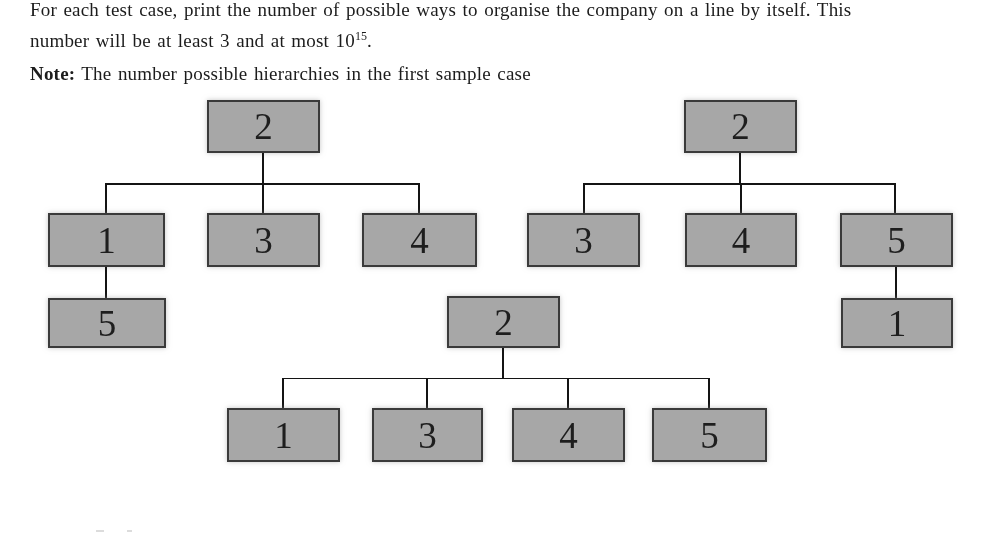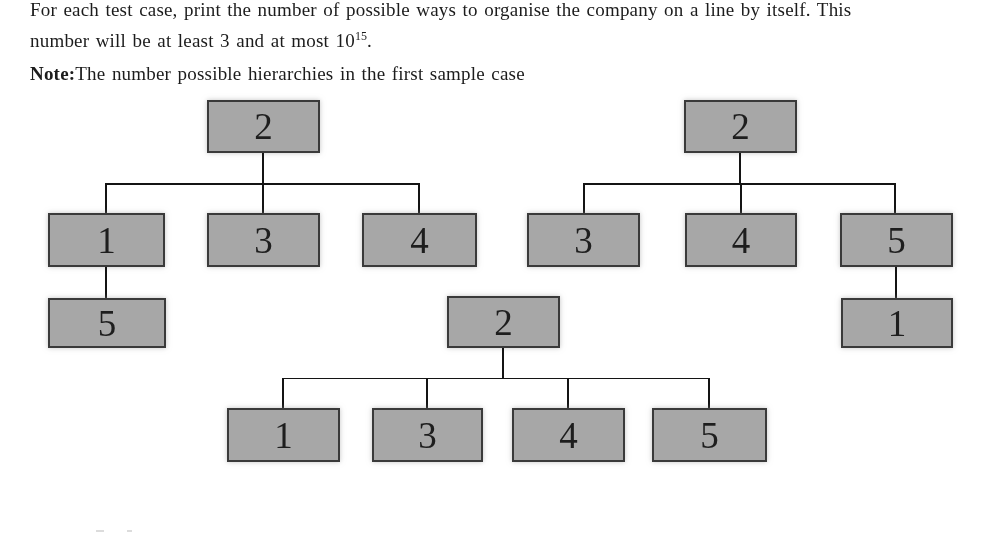--- a/index.html
+++ b/index.html
@@ -17,21 +17,21 @@
     font-size: 19px;
     line-height: 27px;
     color: #1c1c1c;
     letter-spacing: 0.2px;
     word-spacing: 1.5px;
   }
   .text-line sup {
     font-size: 12px;
     letter-spacing: 0;
   }
-  .note-label { font-weight: bold; }
+  .note-label { font-weight: bold; margin-right: 6px; }
   .node {
     position: absolute;
     box-sizing: border-box;
     background: #a7a7a7;
     border: 2px solid #3a3a3a;
     display: flex;
     align-items: center;
     justify-content: center;
     font-size: 37px;
     color: #1e1e1e;

